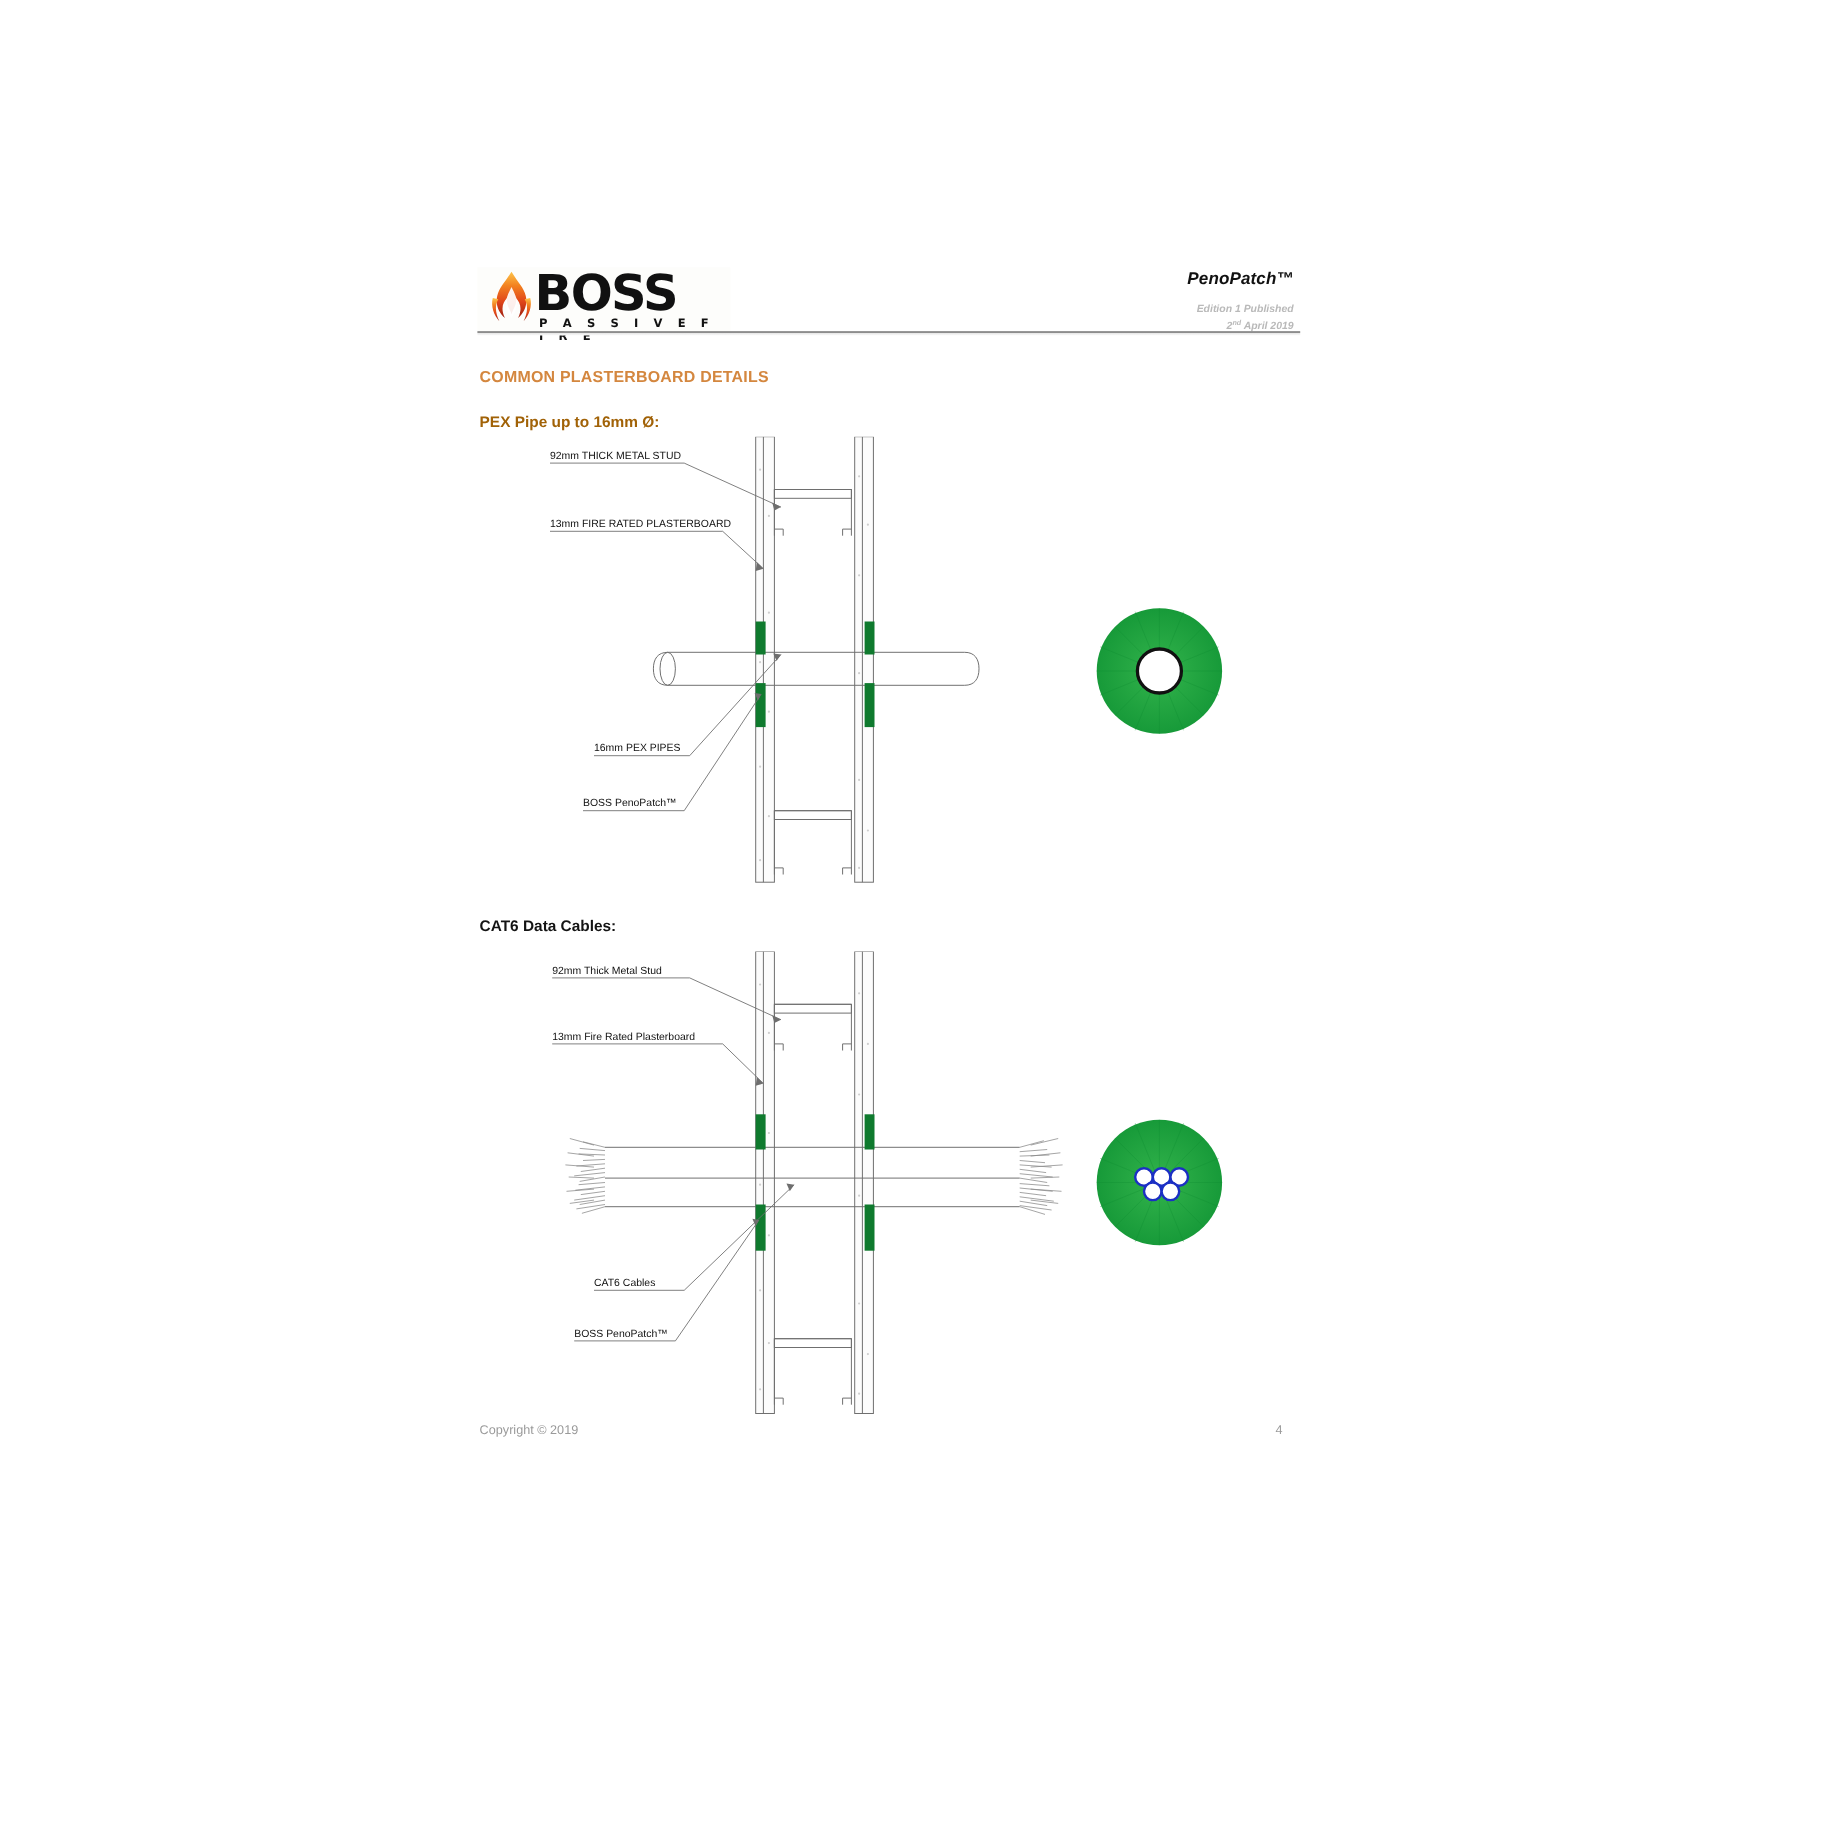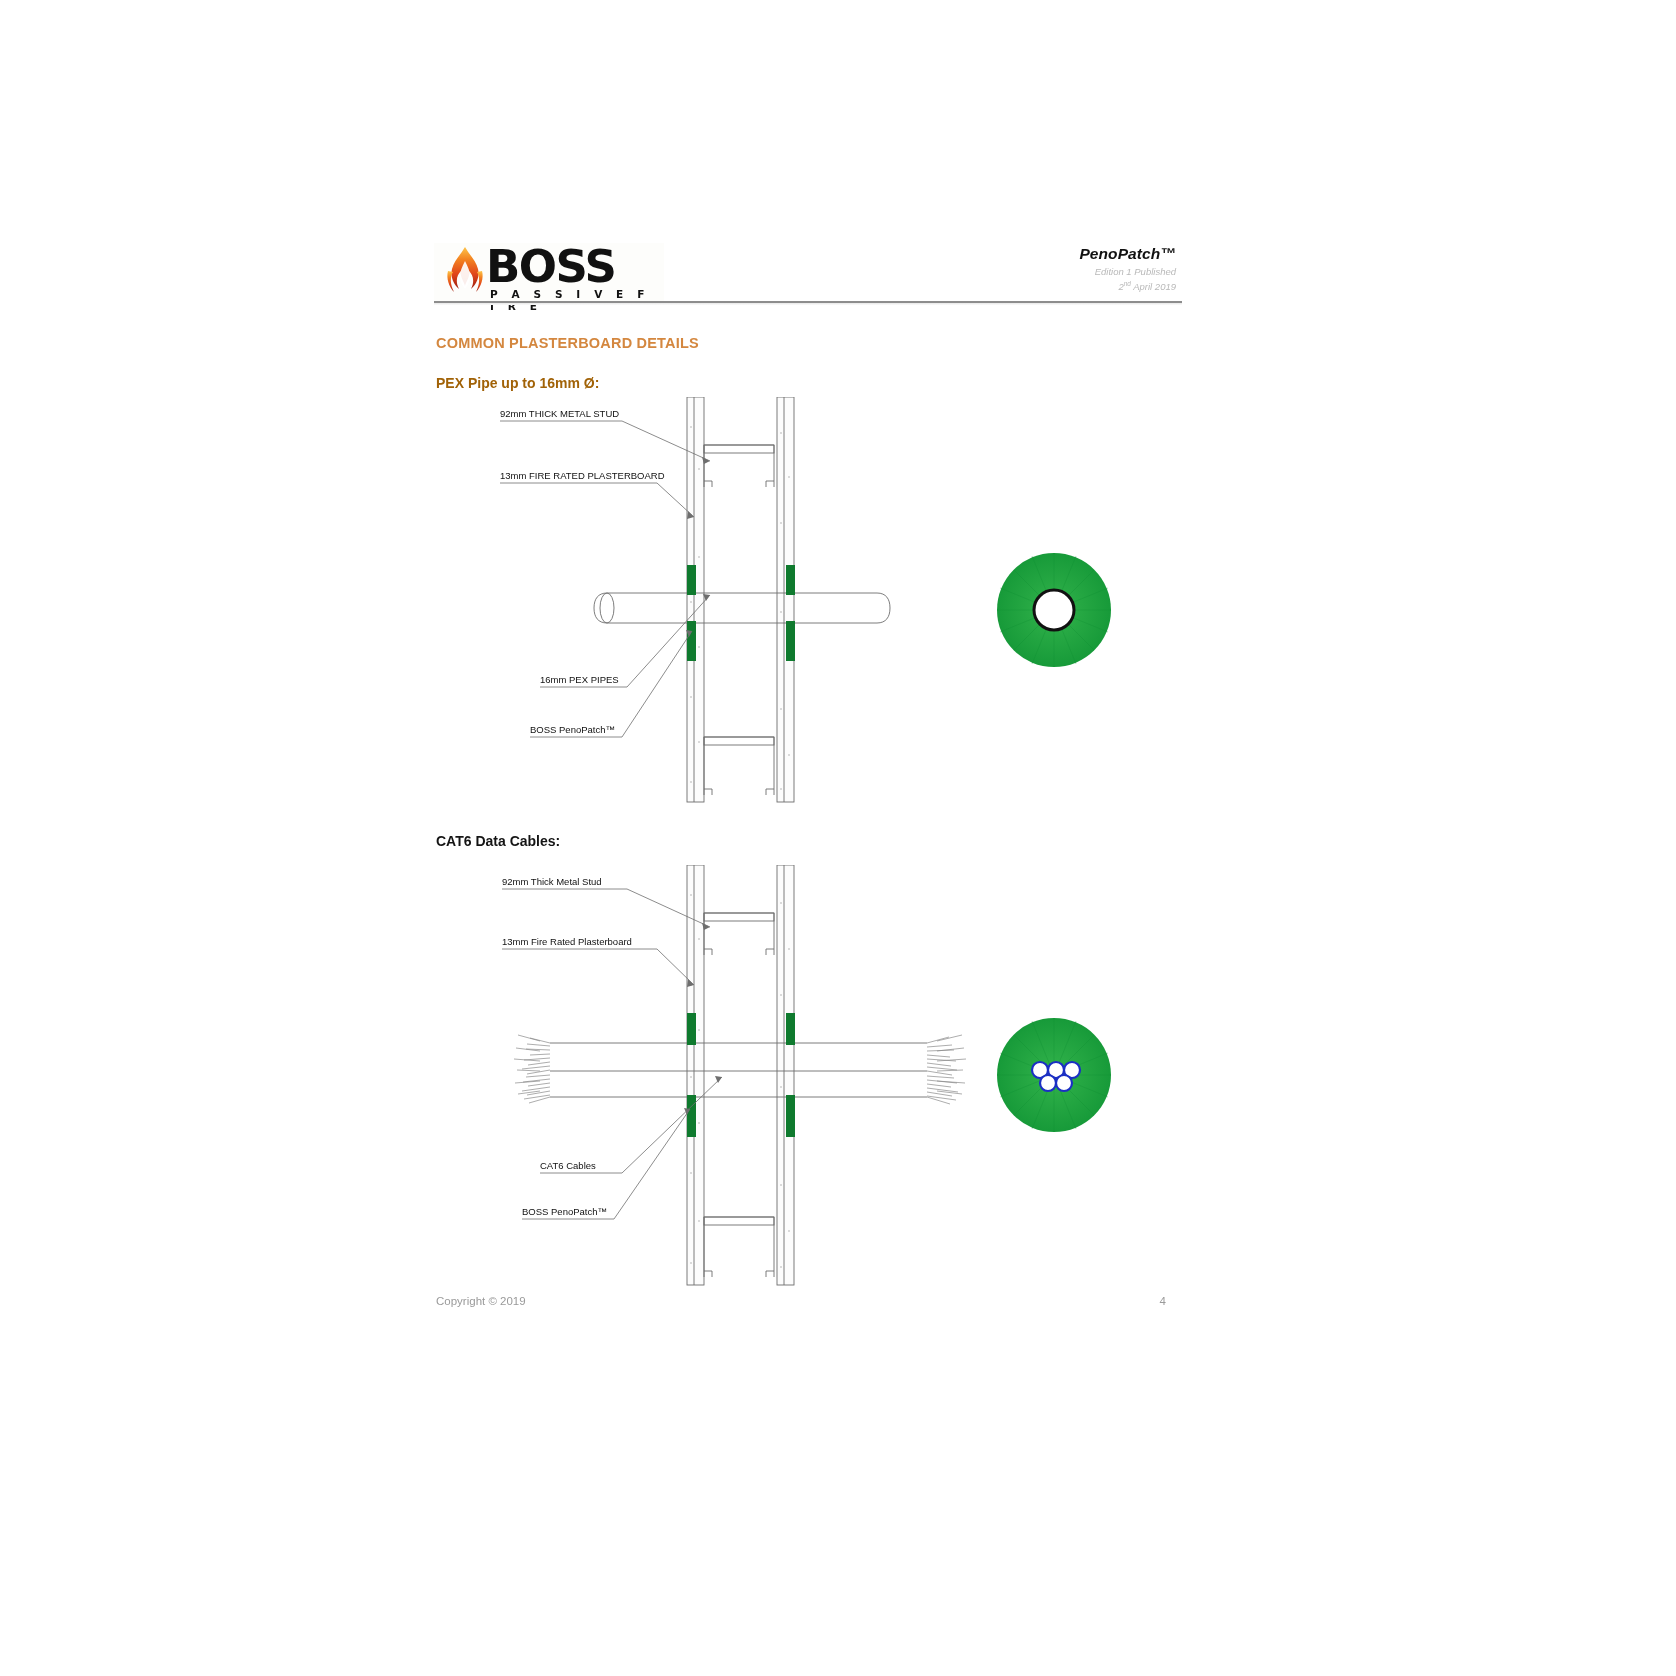--- a/index.html
+++ b/index.html
@@ -8,21 +8,21 @@
   .sheet{position:absolute;left:410px;top:225px;width:760px;height:1110px;}
 
   
   .hdr{position:relative;height:78px;}
   .logo{position:absolute;left:12px;top:18px;width:230px;height:58px;background:#fdfdfb;}
   .flame-wrap{position:absolute;left:8px;top:2px;width:46px;height:52px;}
   .boss-word{position:absolute;left:52px;top:1px;font-weight:bold;font-size:45px;letter-spacing:-1.5px;color:#111;line-height:45px;font-family:"DejaVu Sans",sans-serif;}
   .passive{position:absolute;left:56px;top:45px;font-size:10.5px;font-weight:bold;letter-spacing:5.1px;color:#111;font-family:"DejaVu Sans",sans-serif;}
   .hdr-right{position:absolute;right:6px;top:20px;text-align:right;}
   .prod-title{font-size:15.5px;font-weight:bold;font-style:italic;color:#111;letter-spacing:.1px;margin-left:20px;}
-  .edition{font-size:9.5px;font-style:italic;color:#b9b9b9;margin-top:3px;line-height:12px;}
+  .edition{font-size:9.5px;font-style:italic;color:#b9b9b9;margin-top:13px;line-height:12px;font-weight:bold;}
   .edition sup{font-size:6.5px;vertical-align:super;}
   .hrule{position:absolute;left:12px;right:0;top:76px;height:4px;
          background:linear-gradient(to bottom,#8d8d8d 0,#8d8d8d 38%,#e3e3e3 38%,#fbfbfb 100%);}
 
   
   .sec-title{position:absolute;left:14px;top:110px;font-size:14.5px;font-weight:bold;color:#d4873f;letter-spacing:.2px;}
   .sub-a{position:absolute;left:14px;top:150px;font-size:14px;font-weight:bold;color:#a16207;}
   .sub-b{position:absolute;left:14px;top:608px;font-size:14px;font-weight:bold;color:#141414;}
 
   

